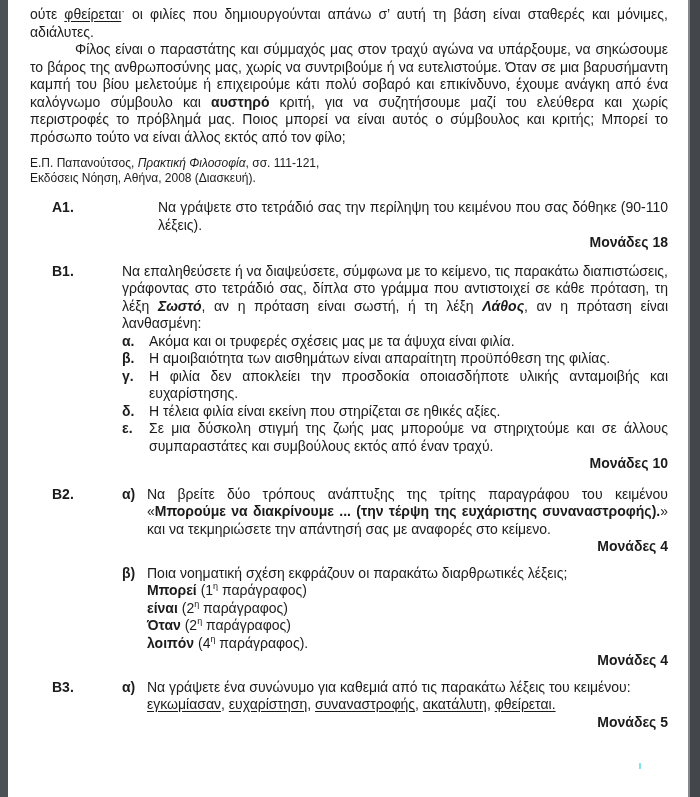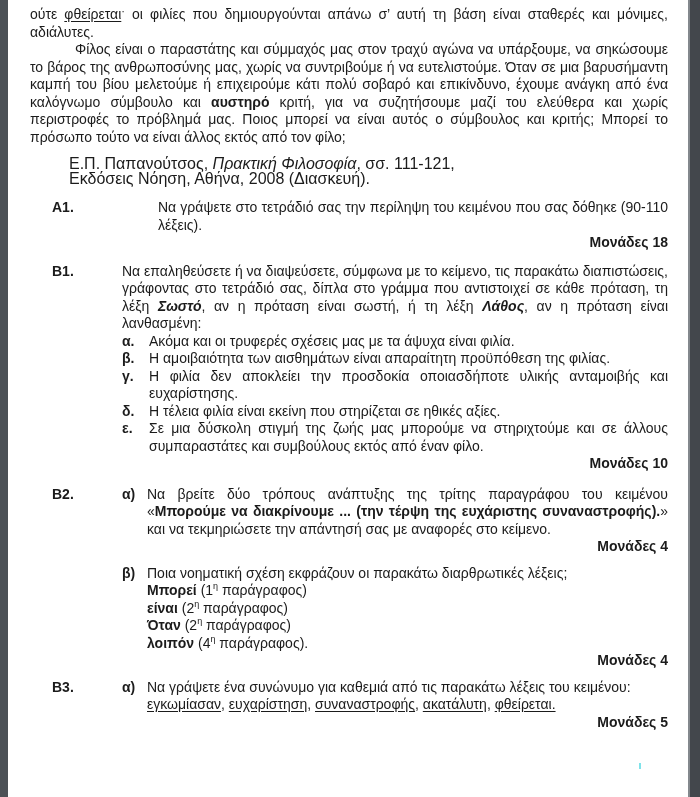--- a/index.html
+++ b/index.html
@@ -18,21 +18,21 @@
   }
   .just{text-align:justify;}
   p.body{margin:0;}
   p.indent{text-indent:45px;}
   .u{text-decoration:underline;text-underline-offset:2px;}
   .i{font-style:italic;}
   .b{font-weight:700;}
   .bi{font-weight:700;font-style:italic;}
   .hi{vertical-align:4px;font-size:11px;}
   .sup{vertical-align:super;font-size:9px;line-height:0;}
-  .cit{margin-top:10px;font-size:16px;line-height:15px;margin-left:39px;}
+  .cit{margin-top:10px;font-size:12px;line-height:15px;}
   .q{display:flex;padding-left:22px;}
   .q-label{width:37px;flex-shrink:0;font-weight:700;}
   .q-content{flex:1;min-width:0;margin-left:33px;}
   .points{font-weight:700;text-align:right;}
   .item{display:flex;}
   .item-letter{width:27px;flex-shrink:0;font-weight:700;}
   .item-text{flex:1;text-align:justify;}
   .sub{display:flex;}
   .sub-label{width:25px;flex-shrink:0;font-weight:700;}
   .sub-body{flex:1;min-width:0;}
@@ -84,21 +84,21 @@
       <div class="item">
         <div class="item-letter">γ.</div>
         <div class="item-text">Η φιλία δεν αποκλείει την προσδοκία οποιασδήποτε υλικής ανταμοιβής και ευχαρίστησης.</div>
       </div>
       <div class="item">
         <div class="item-letter">δ.</div>
         <div class="item-text">Η τέλεια φιλία είναι εκείνη που στηρίζεται σε ηθικές αξίες.</div>
       </div>
       <div class="item">
         <div class="item-letter">ε.</div>
-        <div class="item-text">Σε μια δύσκολη στιγμή της ζωής μας μπορούμε να στηριχτούμε και σε άλλους συμπαραστάτες και συμβούλους εκτός από έναν φίλο.</div>
+        <div class="item-text">Σε μια δύσκολη στιγμή της ζωής μας μπορούμε να στηριχτούμε και σε άλλους συμπαραστάτες και συμβούλους εκτός από έναν τραχύ.</div>
       </div>
 
       <div class="points">Μονάδες 10</div>
     </div>
   </div>
 
   <div class="q mt-b2">
     <div class="q-label">Β2.</div>
     <div class="q-content">
       <div class="sub">

